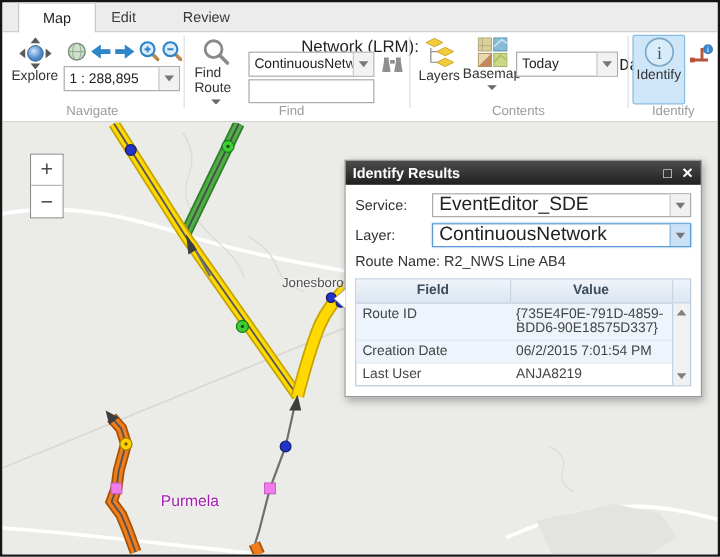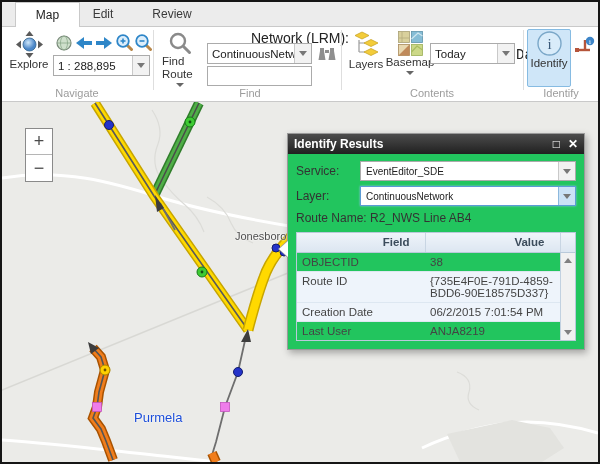--- a/index.html
+++ b/index.html
@@ -40,44 +40,44 @@
   .bigbtn.selected { background:#cfe6f8; border:1px solid #86bbe2; }
   
   .map { position:absolute; left:0; top:100px; width:596px; height:360px; background:#ebebe8; overflow:hidden; }
   .map svg.maplayer { position:absolute; left:0; top:0; }
   .zoomctl { position:absolute; left:23px; top:26px; width:28px; border:1px solid #8a8a8a; background:#fff; }
   .zoomctl .zbtn { width:100%; height:26px; font-size:18px; color:#4a4a4a; display:flex; align-items:center;
     justify-content:center; background:#fff; cursor:pointer; }
   .zoomctl .zbtn:first-child { border-bottom:1px solid #b5b5b5; }
   .maplabel { position:absolute; color:#4d4d4d; text-shadow:0 0 2px #fff, 0 0 2px #fff; white-space:nowrap; }
   
-  .popup { position:absolute; left:285px; top:31px; width:298px; background:#22c55e;
+  .popup { position:absolute; left:285px; top:31px; width:298px; background:#ffffff;
     border:1px solid #9a9a9a; box-shadow:2px 3px 7px rgba(0,0,0,.3); }
   .popup::before { content:""; position:absolute; left:-10px; top:106px; width:0; height:0;
     border-top:9px solid transparent; border-bottom:9px solid transparent; border-right:10px solid #9a9a9a; }
   .popup::after { content:""; position:absolute; left:-9px; top:107px; width:0; height:0;
     border-top:8px solid transparent; border-bottom:8px solid transparent; border-right:9px solid #fff; }
   .titlebar { height:20px; background:linear-gradient(#4c4c4c,#202020); color:#fff;
     display:flex; align-items:center; padding:0 6px; font-size:12px; font-weight:bold; }
   .titlebar .t { flex:1; }
   .titlebar .wbtn { font-size:12px; font-weight:bold; margin-left:8px; cursor:pointer; line-height:20px; }
   .pbody { padding:7px 8px 8px 8px; }
   .prow { display:flex; align-items:center; margin-bottom:5px; }
   .prow .plabel { width:64px; font-size:12px; color:#333; }
   .pcombo { flex:1; height:20px; border:1px solid #ababab; background:#fff; display:flex;
-    align-items:center; font-size:10px; color:#222; cursor:pointer; }
+    align-items:center; font-size:16px; color:#222; cursor:pointer; }
   .pcombo .val { flex:1; padding:0 5px; white-space:nowrap; overflow:hidden; }
   .pcombo .dd { width:17px; height:100%; background:#f1f1f1; border-left:1px solid #c9c9c9;
     display:flex; align-items:center; justify-content:center; }
   .pcombo.hl { border:1px solid #5b9bd5; box-shadow:0 0 2px #8cc0ea; }
   .pcombo.hl .dd { background:#cbe2f6; border-left:1px solid #8cb8dd; }
   .routename { font-size:12px; color:#333; margin:3px 0 7px 0; }
   .tblwrap { position:relative; border:1px solid #b9c9da; }
   table.attr { width:100%; border-collapse:collapse; font-size:11.5px; color:#444; table-layout:fixed; }
-  table.attr th { height:19px; text-align:right; padding:0 15px; font-size:11.5px; color:#3c4c5c;
+  table.attr th { height:19px; text-align:center; padding:0 15px; font-size:11.5px; color:#3c4c5c;
     background:linear-gradient(#eff4fa,#dce6f1); border-bottom:1px solid #b9c9da; font-weight:bold; }
   table.attr th + th { border-left:1px solid #c8d5e3; }
   table.attr td { padding:3px 5px; border-bottom:1px solid #dde7f1; vertical-align:top; word-break:break-all; }
   table.attr tr.alt td { background:#eef4fb; }
   table.attr tr:last-child td { border-bottom:none; }
   .col-field { width:128px; }
   .col-val  { width:auto; }
   .col-sb   { width:15px; }
   .sbar { position:absolute; top:20px; right:0; bottom:0; width:15px; background:#f1f1f1;
     border-left:1px solid #c2d1e0; }
@@ -178,21 +178,21 @@
         </span>
     </div>
     <div class="smbtn" style="left:314px;top:17px;width:22px;">
       <svg width="20" height="16" viewBox="0 0 20 16">
         <path d="M3,2 h4 v3 l1.5,9 h-7 l1.5,-9 z" fill="#8f8f8f"></path>
         <path d="M13,2 h4 v3 l1.5,9 h-7 l1.5,-9 z" fill="#8f8f8f"></path>
         <rect x="8" y="4" width="4" height="3" fill="#8f8f8f"></rect>
       </svg>
     </div>
     <input class="txtinput" style="left: 205px; top: 39px; width: 105px;" value="">
-    <div class="grouplabel" style="left:155px;width:186px;margin-top:35px;">Find</div>
+    <div class="grouplabel" style="left:148px;width:186px;margin-top:35px;">Find</div>
     <div class="vsep" style="left:339px;"></div>
 
     <div class="bigbtn" style="left:344px;top:3px;width:40px;height:56px;">
       <svg width="28" height="27" viewBox="0 0 28 27">
         <path d="M7,9 V21 M7,12 H13 M7,21 H13" stroke="#9a9a9a" stroke-width="1.2" fill="none"></path>
         <polygon points="10,1 17,4.5 10,8 3,4.5" fill="#f3cc3a" stroke="#c9a427" stroke-width="0.8"></polygon>
         <polygon points="19,8.5 26,12 19,15.5 12,12" fill="#f3cc3a" stroke="#c9a427" stroke-width="0.8"></polygon>
         <polygon points="19,17.5 26,21 19,24.5 12,21" fill="#f3cc3a" stroke="#c9a427" stroke-width="0.8"></polygon>
       </svg>
       <span class="cap">Layers</span>
@@ -303,21 +303,21 @@
       <circle cx="236" cy="270" r="4.5" fill="#2433c9" stroke="#131c6e" stroke-width="1"></circle>
       <g>
         <circle cx="103" cy="268" r="5" fill="#ffd000" stroke="#a88600" stroke-width="1"></circle>
           <circle cx="103" cy="268" r="1.4" fill="#6e5600"></circle>
       </g>
       <rect x="90.5" y="300.5" width="9" height="9" fill="#ef7cea" stroke="#c455bf" stroke-width="0.8"></rect>
       <rect x="218.5" y="300.5" width="9" height="9" fill="#ef7cea" stroke="#c455bf" stroke-width="0.8"></rect>
     </svg>
 
     <div class="maplabel" style="left:233px;top:128px;font-size:11px;">Jonesboro</div>
-    <div class="maplabel" style="left:132px;top:308px;font-size:13px;color:#1d4ed8;">Purmela</div>
+    <div class="maplabel" style="left:132px;top:308px;font-size:13px;color:#a21caf;">Purmela</div>
 
     <div class="zoomctl">
       <div class="zbtn">+</div>
       <div class="zbtn">−</div>
     </div>
 
     <div class="popup">
       <div class="titlebar">
         <span class="t">Identify Results</span>
         <span class="wbtn">□</span>
@@ -354,25 +354,20 @@
                 <col class="col-sb">
               </colgroup>
             <thead>
               <tr>
                 <th>Field</th>
                 <th>Value</th>
                 <th></th>
               </tr>
             </thead>
             <tbody>
-              <tr>
-                <td>OBJECTID</td>
-                <td>38</td>
-                  <td></td>
-              </tr>
               <tr class="alt">
                 <td>Route ID</td>
                 <td>{735E4F0E-791D-4859-BDD6-90E18575D337}</td>
                   <td></td>
               </tr>
               <tr class="alt">
                 <td>Creation Date</td>
                 <td>06/2/2015 7:01:54 PM</td>
                   <td></td>
               </tr>

